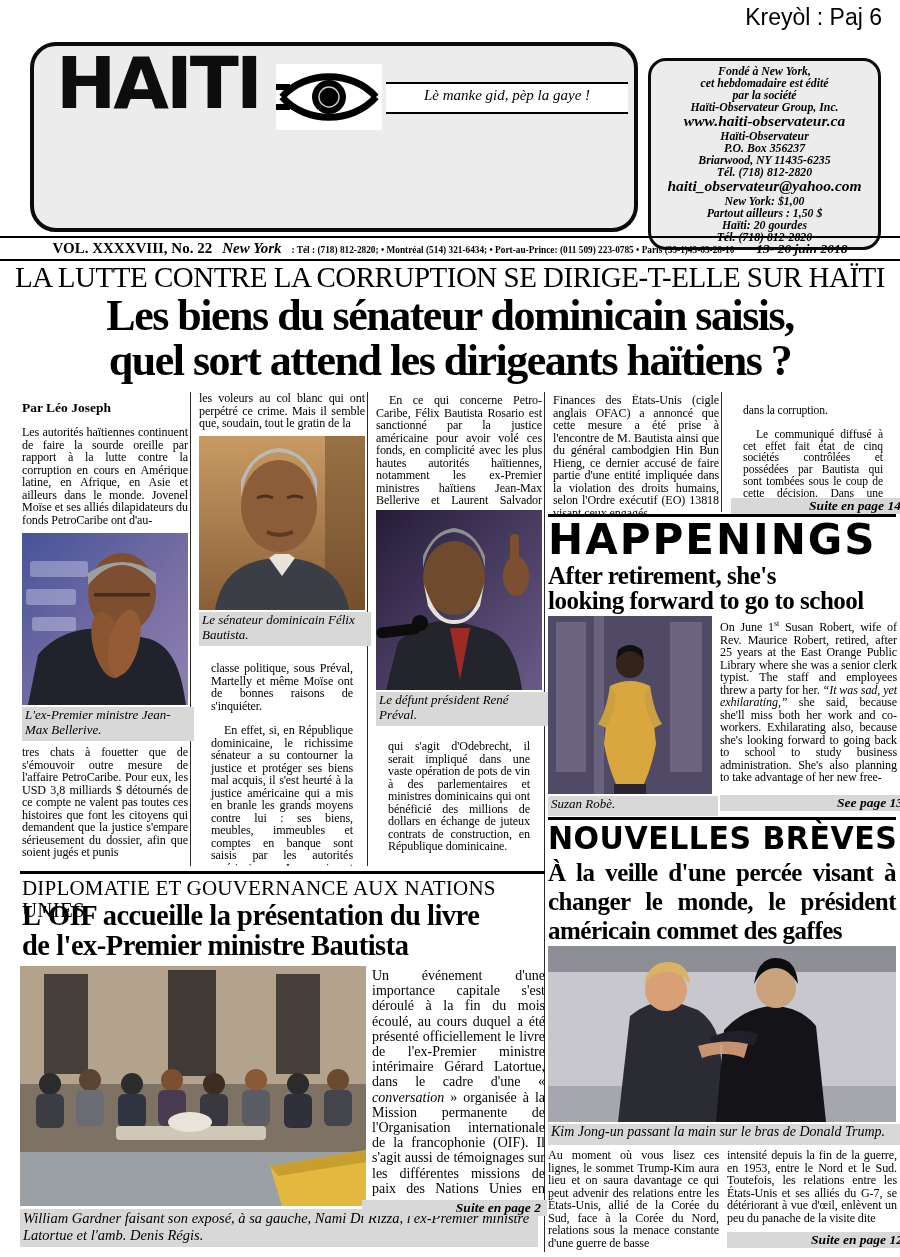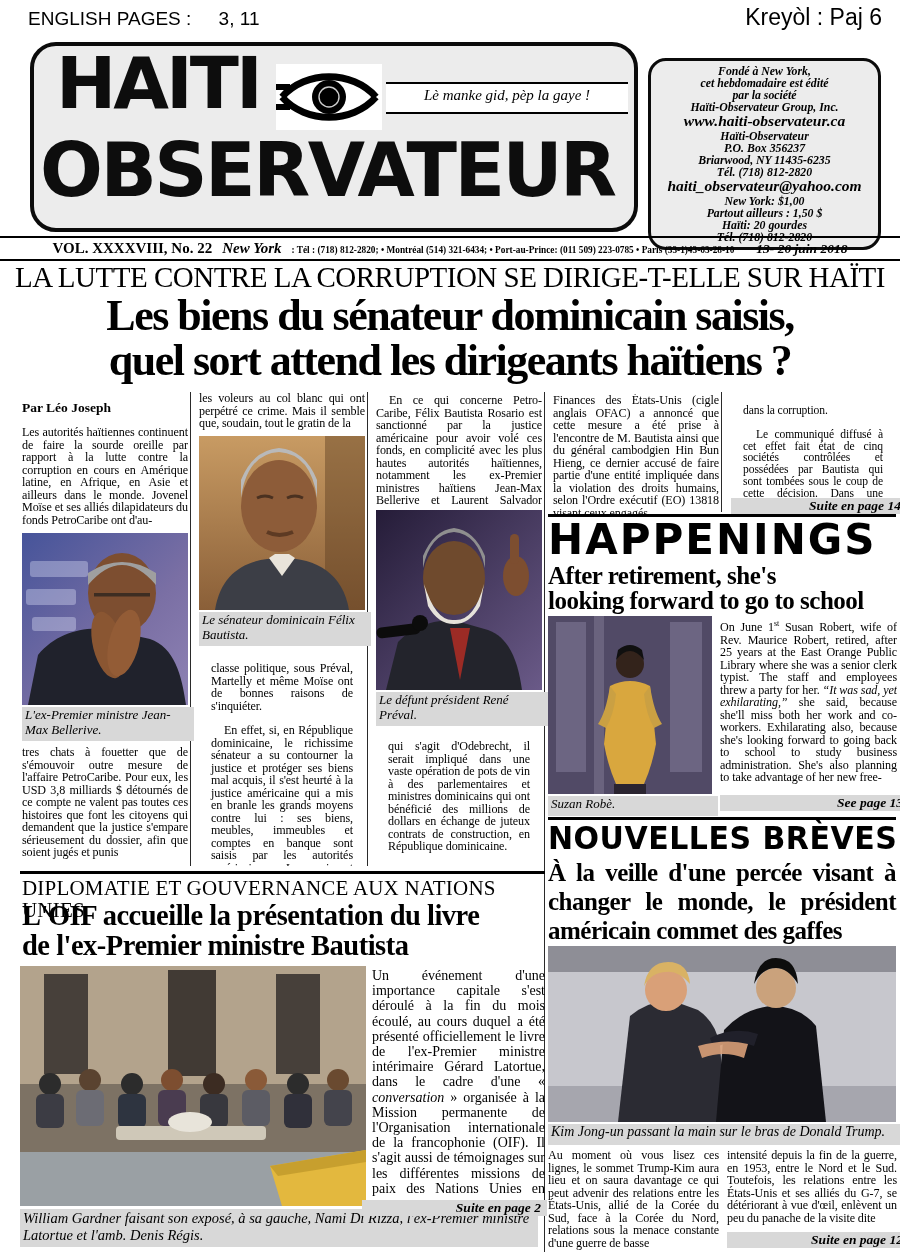--- a/index.html
+++ b/index.html
@@ -43,40 +43,35 @@
   .photo{overflow:hidden;background:#ccc;}
   .photo svg{display:block;}
   sup{font-size:8px;}
   .it{font-style:italic;}
 </style>
 </head>
 <body>
 
 <div class="pg">
 
-  <div class="abs sans" style="left:28px;top:8px;font-size:19px;">
-    <span>ENGLISH PAGES :</span>
-    <span style="margin-left:22px;">3, 11</span>
-  </div>
   <div class="abs sans" style="right:18px;top:4px;font-size:23px;">Kreyòl : Paj  6</div>
 
   <div class="abs mh-box" style="left:30px;top:42px;width:600px;height:182px;">
     <div class="abs hsans mh-title" style="left:22px;top:4px;">HAITI</div>
     <div class="abs" style="left:242px;top:18px;width:106px;height:66px;background:#fff;">
       <svg width="106" height="66" viewBox="0 0 106 66">
         <rect x="0" y="20" width="14" height="6" fill="#000"></rect>
         <rect x="0" y="40" width="14" height="6" fill="#000"></rect>
         <path d="M6,33 C30,6 76,6 100,33" fill="none" stroke="#000" stroke-width="7"></path>
         <path d="M6,33 C30,60 76,60 100,33" fill="none" stroke="#000" stroke-width="7"></path>
         <circle cx="53" cy="33" r="17" fill="#000"></circle>
         <circle cx="53" cy="33" r="10" fill="none" stroke="#fff" stroke-width="1.4" opacity="0.8"></circle>
       </svg>
     </div>
     <div class="abs slogan" style="left:352px;top:36px;width:242px;height:28px;">Lè manke gid, pèp la gaye !</div>
-    <div class="abs hsans mh-title2" style="left:6px;top:84px;">OBSERVATEUR</div>
   </div>
 
   <div class="abs info-box" style="left:648px;top:42px;width:227px;height:182px;padding-top:4px;margin-top:16px;">
     <div class="mi">Fondé à New York,</div>
     <div class="mi">cet hebdomadaire est édité</div>
     <div class="mi">par la société</div>
     <div class="mi">Haïti-Observateur Group, Inc.</div>
     <div class="mi-lg">www.haiti-observateur.ca</div>
     <div class="mi">Haïti-Observateur</div>
     <div class="mi">P.O. Box 356237</div>

